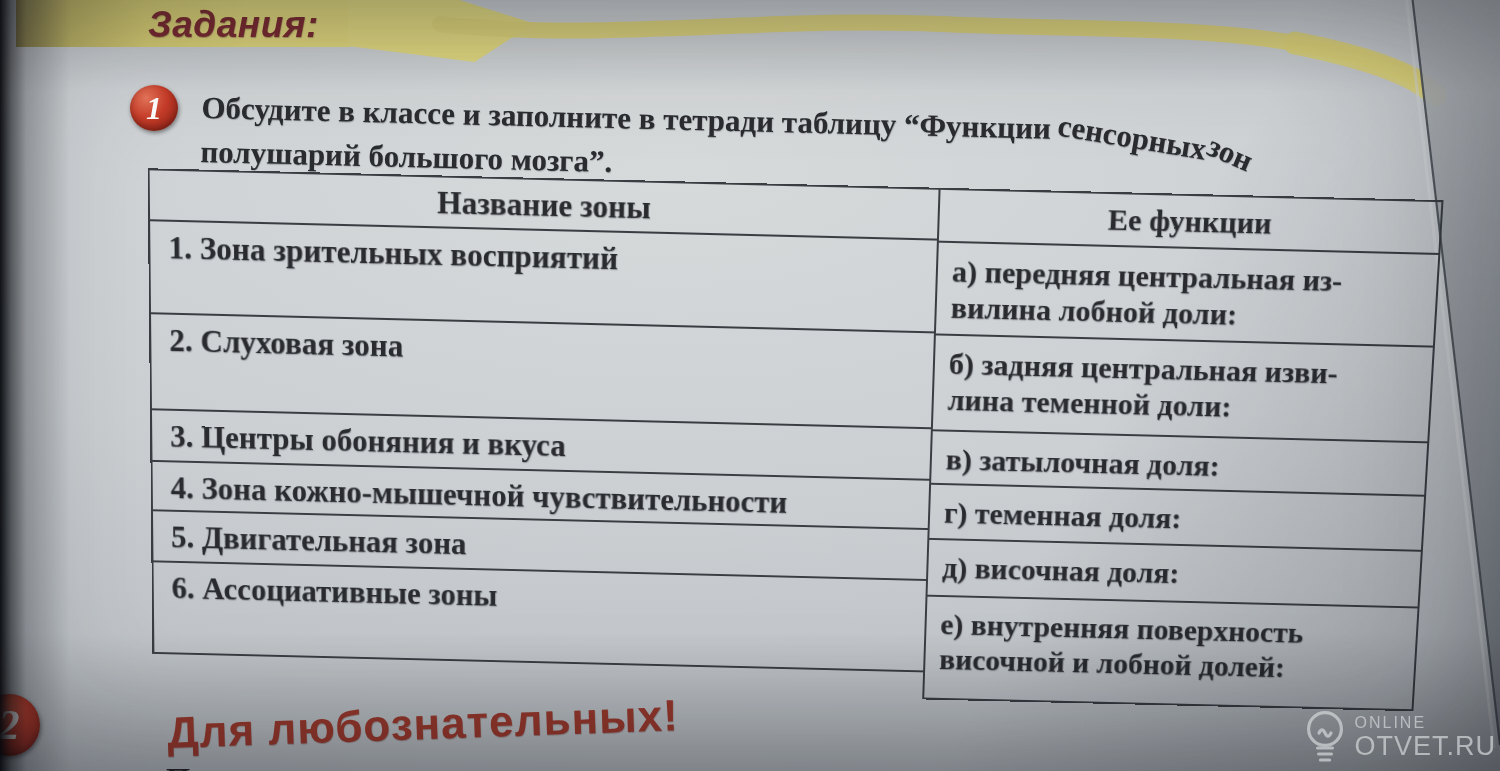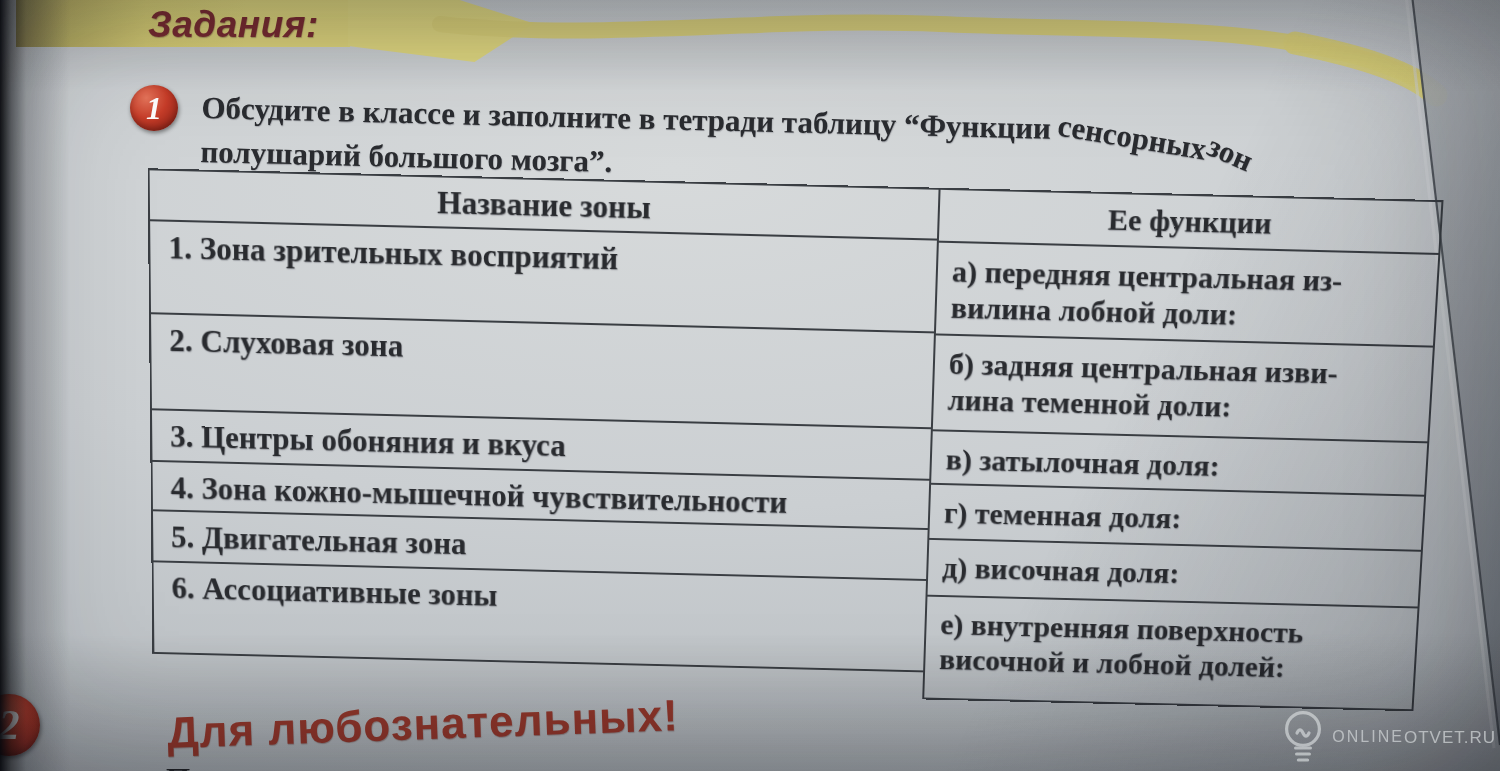--- a/index.html
+++ b/index.html
@@ -88,23 +88,23 @@
   .partial-line{
     position:absolute;left:166px;top:762px;z-index:2;
     font-weight:bold;font-size:31px;color:#222428;
   }
   
   .watermark{
     position:absolute;right:4px;bottom:2px;z-index:6;
     display:flex;align-items:center;gap:2px;opacity:.75;
     font-family:"Liberation Sans",sans-serif;color:#ced2d4;
   }
-  .wm-text{display:flex;flex-direction:row;line-height:1.05;}
+  .wm-text{display:flex;flex-direction:column;line-height:1.05;}
   .wm-line1{font-size:16px;letter-spacing:2px;}
-  .wm-line2{font-size:17px;letter-spacing:1px;}
+  .wm-line2{font-size:27px;letter-spacing:1px;}
   
   .vignette{
     position:absolute;inset:0;z-index:5;pointer-events:none;
     background:
       linear-gradient(to right, rgba(6,7,11,.95) 0px, rgba(6,7,11,.55) 11px, rgba(25,27,34,.25) 26px, rgba(0,0,0,0) 70px),
       linear-gradient(to bottom, rgba(10,12,18,.16) 0%, rgba(0,0,0,0) 12%, rgba(0,0,0,0) 82%, rgba(10,12,18,.22) 100%),
       linear-gradient(115deg, rgba(0,0,0,0) 70%, rgba(20,22,30,.18) 92%, rgba(20,22,30,.30) 100%);
     box-shadow:inset 0 0 150px rgba(15,17,24,.28);
   }
 </style>

